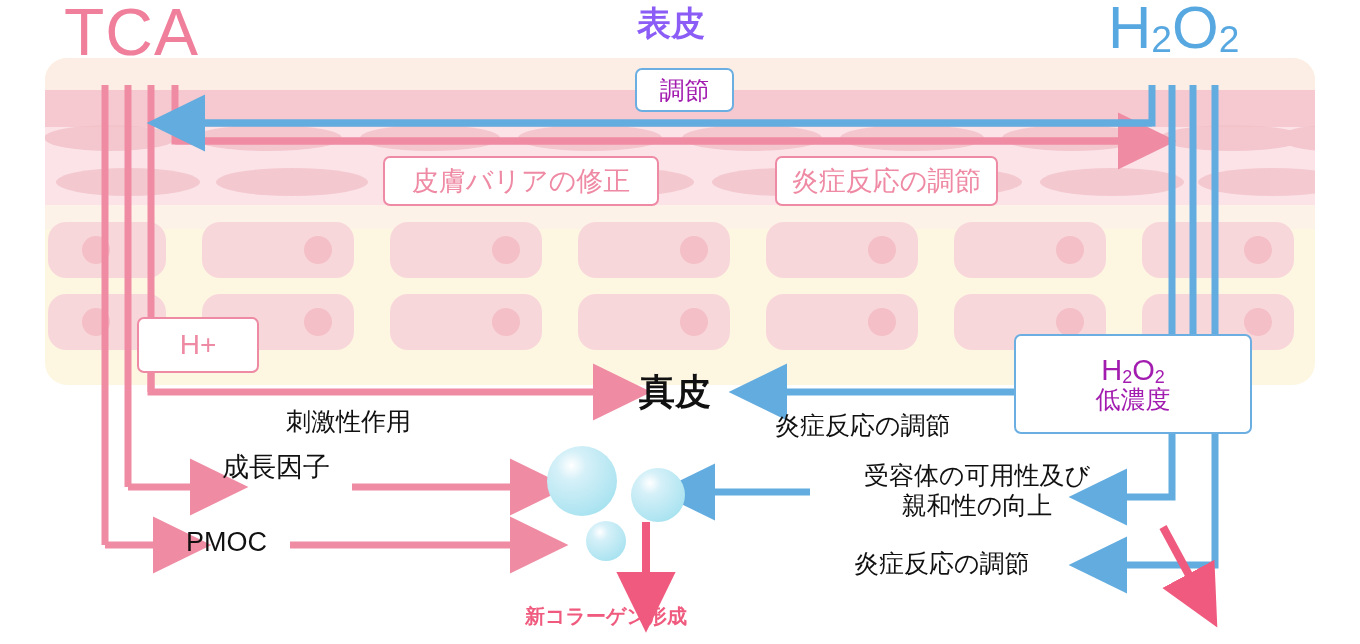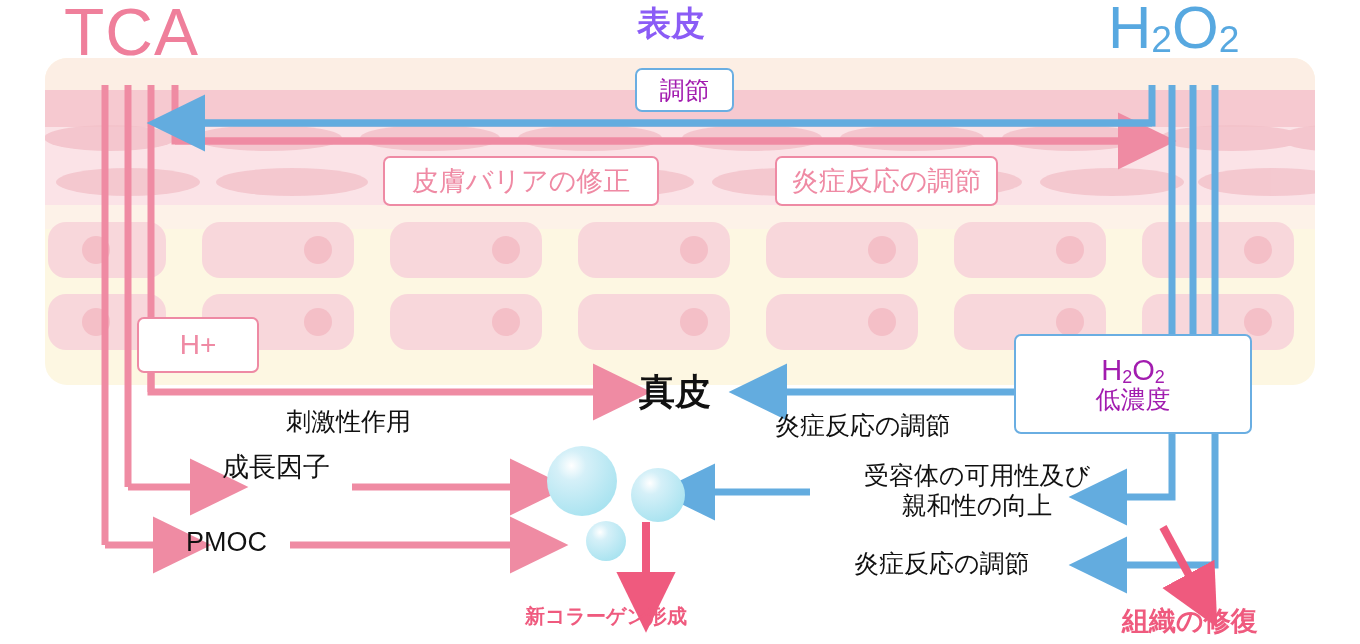--- a/index.html
+++ b/index.html
@@ -239,15 +239,14 @@
 
   <div class="lbl ann" id="t-receptor">
     <div>受容体の可用性及び</div>
     <div>親和性の向上</div>
   </div>
 
   <div class="lbl ann" id="t-matrix">炎症反応の調節</div>
 
   <div class="lbl res" id="t-collagen">新コラーゲン形成</div>
 
-  <div class="lbl res" id="t-repair">組織の修復</div>
 
 </div>
 
 </body></html>

